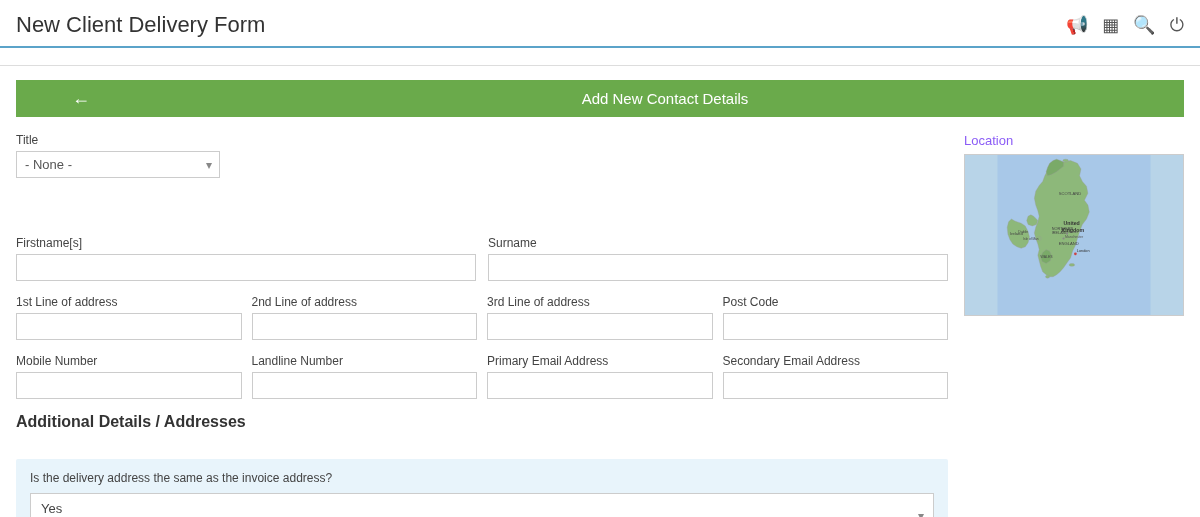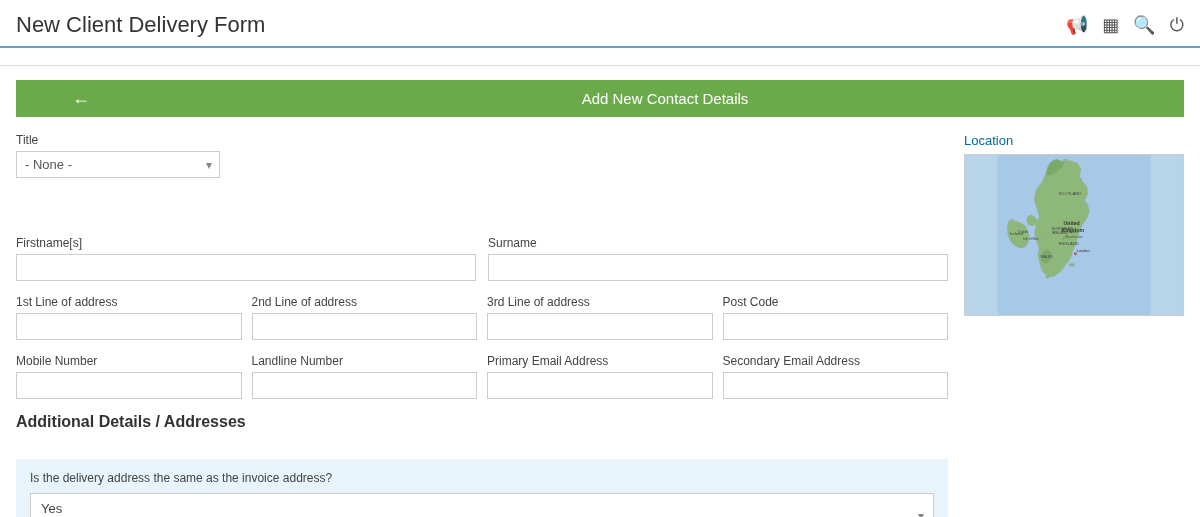--- a/index.html
+++ b/index.html
@@ -176,21 +176,21 @@
       color: #888;
       font-size: 12px;
     }
 
     .map-panel {
       width: 220px;
       flex-shrink: 0;
     }
     .map-label {
       font-size: 13px;
-      color: #0369a1;
+      color: #8b5cf6;
       margin-bottom: 6px;
     }
     .map-container {
       width: 220px;
       height: 162px;
       background: #b8d4e8;
       overflow: hidden;
       position: relative;
       border: 1px solid #ccc;
     }

